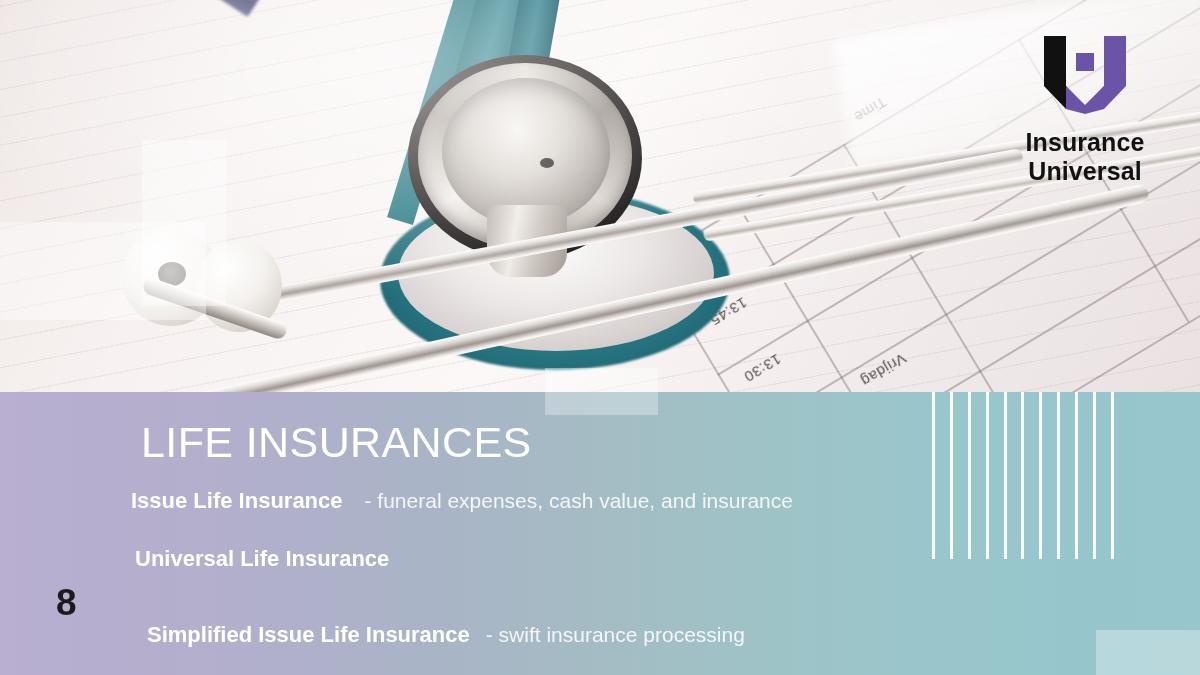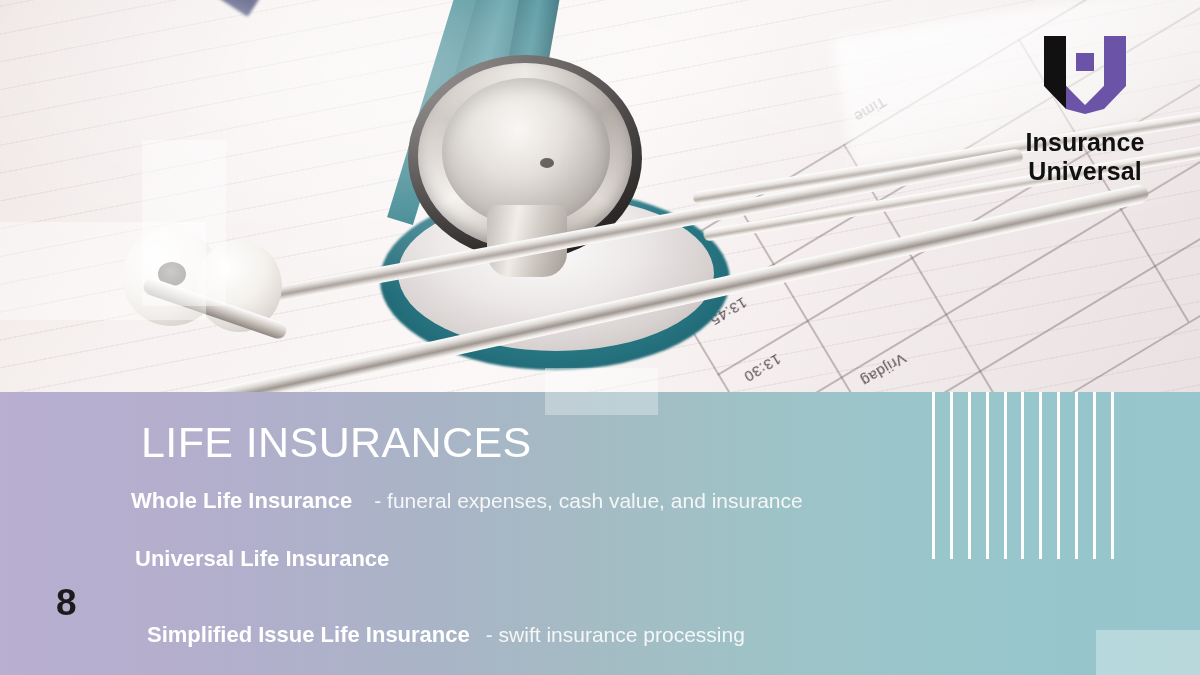--- a/index.html
+++ b/index.html
@@ -522,21 +522,21 @@
     </div>
   </div>
 
   <div class="slide-title">LIFE INSURANCES</div>
 
   <div class="page-number">8</div>
 
   <div class="bullets">
 
     <div class="bullet b1">
-      <span class="bullet-term">Whole Life Insurance</span><span class="bullet-desc">- funeral expenses, cash value, and insurance</span>
+      <span class="bullet-term">Issue Life Insurance</span><span class="bullet-desc">- funeral expenses, cash value, and insurance</span>
     </div>
 
     <div class="bullet b2">
       <div class="row">
         <span class="bullet-term">Universal Life Insurance</span>
       </div>
     </div>
 
     <div class="bullet b3">
       <span class="bullet-term">Simplified Issue Life Insurance</span><span class="bullet-desc">- swift insurance processing</span>

